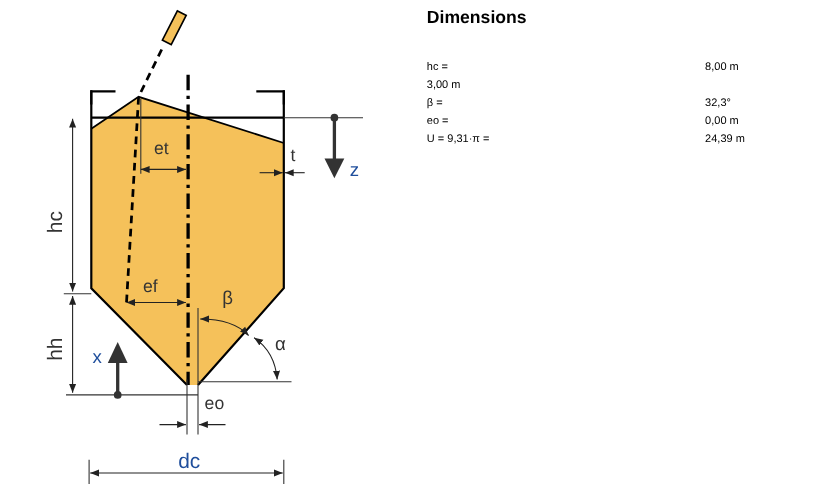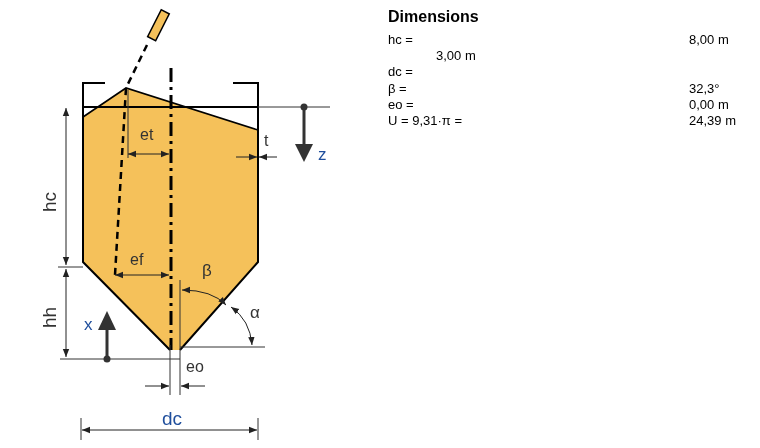--- a/index.html
+++ b/index.html
@@ -1,22 +1,22 @@
 <!DOCTYPE html>
 <html><head>
   <meta charset="utf-8">
   <style>
     html, body { margin:0; padding:0; background:#ffffff; }
     body { width:760px; height:448px; position:relative; overflow:hidden; font-family:"Liberation Sans", sans-serif; }
     #diagram { position:absolute; left:0; top:0; width:380px; height:448px; }
     #panel { position:absolute; left:388px; top:6px; width:360px; }
-    .title { font-weight:bold; font-size:16px; color:#000; margin:0 0 4px 0; line-height:22px; }
-    .row { display:flex; font-size:13px; line-height:16.2px; color:#000; }
+    .title { font-weight:bold; font-size:16px; color:#000; margin:0 0 26px 0; line-height:22px; }
+    .row { display:flex; font-size:10px; line-height:16.2px; color:#000; }
     .row .k { width:253px; }
-    .row .v { flex:1;margin-left:48px; }
+    .row .v { flex:1; }
     svg text { font-family:"Liberation Sans", sans-serif; }
   </style>
 </head>
 <body>
 
 <svg id="diagram" viewBox="0 0 380 448" xmlns="http://www.w3.org/2000/svg">
   <defs>
     <marker id="ah" viewBox="0 0 10 10" refX="10" refY="5" markerWidth="8" markerHeight="8" orient="auto-start-reverse">
       <path d="M0,1 L10,5 L0,9 z" fill="#222"></path>
     </marker>
@@ -95,21 +95,20 @@
 <div id="panel">
   <div class="title">Dimensions</div>
   <div class="row">
       <span class="k">hc =</span>
       <span class="v">8,00 m</span>
     </div>
   <div class="row">
       <span class="v">3,00 m</span>
     </div>
   <div class="row">
-      <span class="k">dc =</span>
     </div>
   <div class="row">
       <span class="k">β =</span>
       <span class="v">32,3°</span>
     </div>
   <div class="row">
       <span class="k">eo =</span>
       <span class="v">0,00 m</span>
     </div>
   <div class="row">

